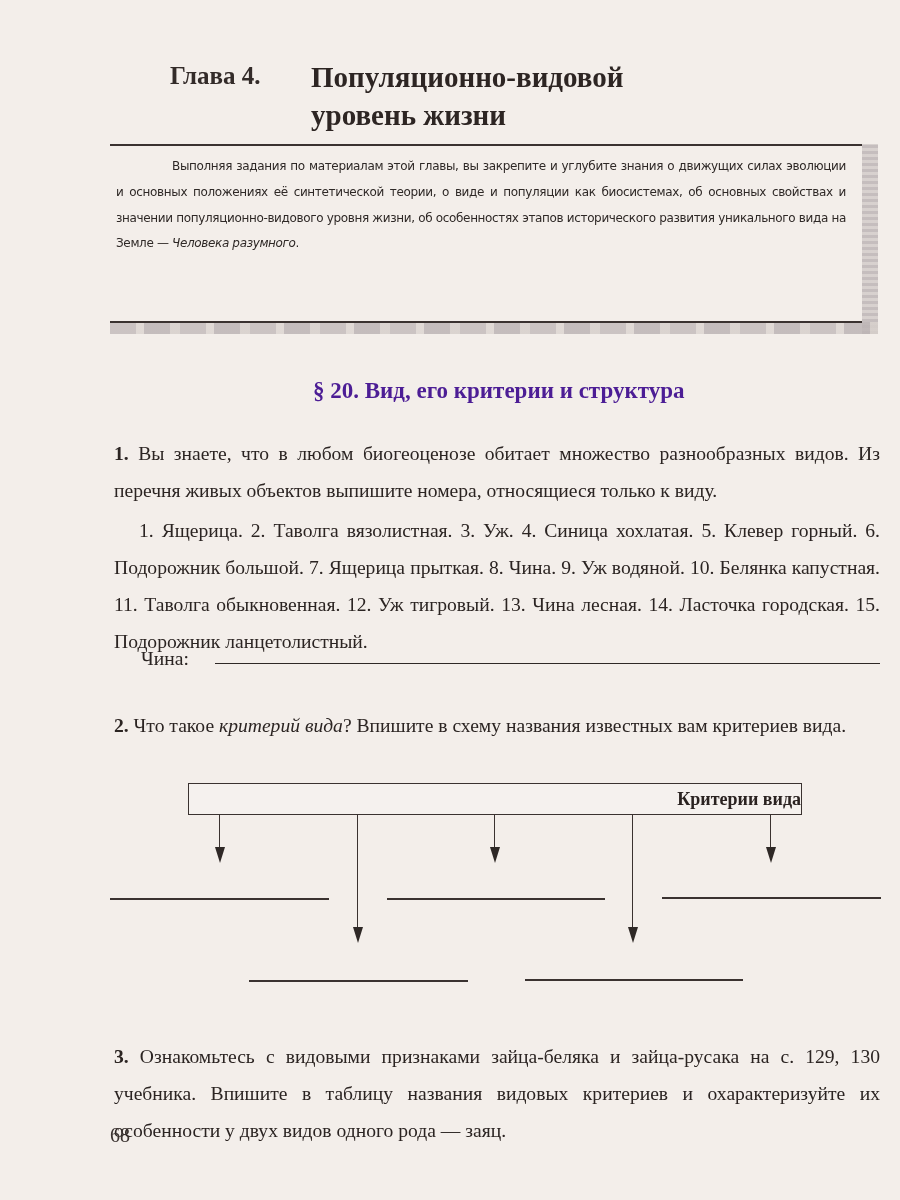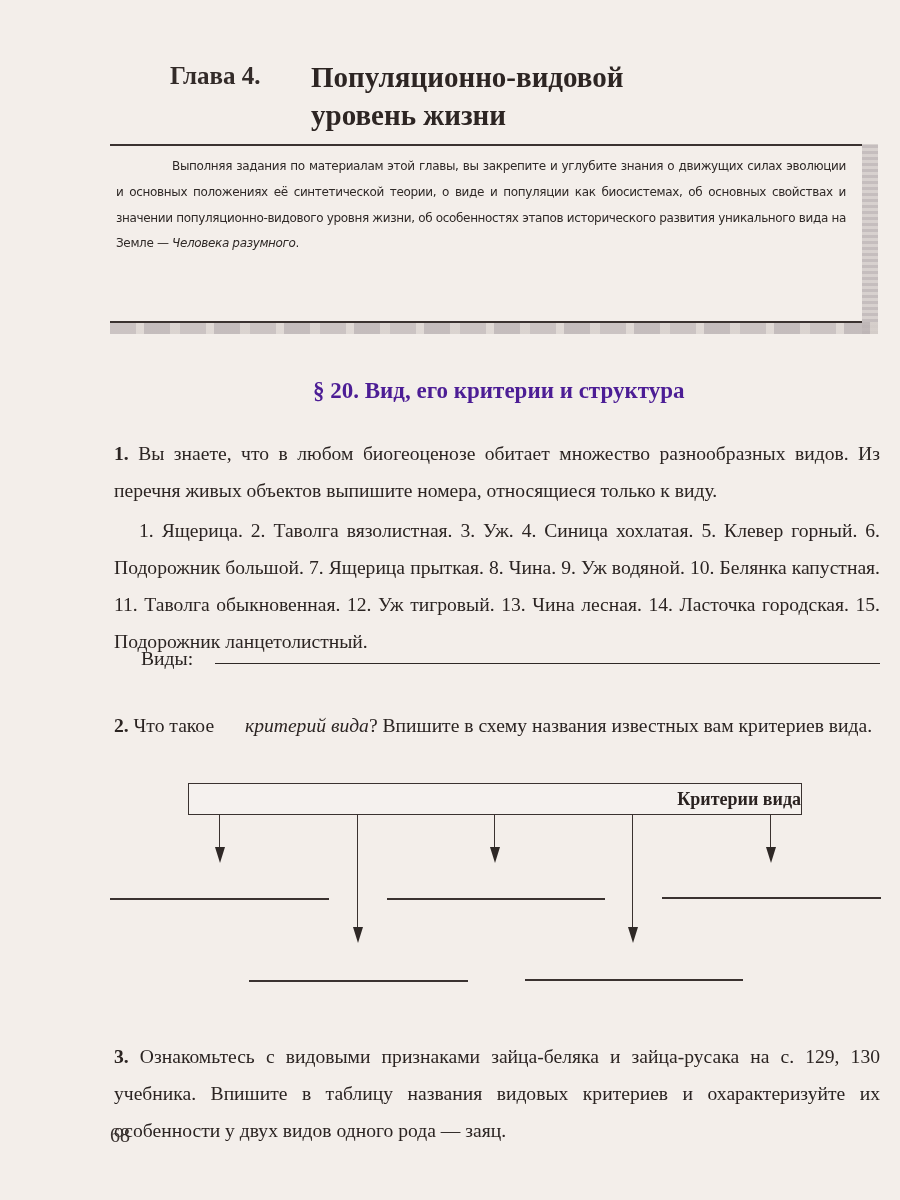--- a/index.html
+++ b/index.html
@@ -49,21 +49,21 @@
     
     .section-heading {
       left: 313px; top: 378px; font-size: 23px; font-weight: bold; color: #4c1d95;
     }
 
     .para {
       left: 114px; width: 766px; font-size: 19.6px; line-height: 37px;
       text-align: justify; color: #2b2422;
     }
     .para b { font-weight: bold; }
-    .para i { font-style: italic; margin-left: 26px; }
+    .para i { font-style: italic; }
 
     .task1 { top: 435px; }
     .task1-list { top: 512px; text-indent: 25px; }
     .answer-label { left: 141px; top: 648px; font-size: 19.6px; }
     .answer-line { left: 215px; top: 663px; width: 665px; height: 1.4px; background: #2e2826; }
 
     .task2 { top: 707px; }
 
     
     .crit-box {
@@ -93,21 +93,21 @@
 <div class="abs intro-shade-right"></div>
 <div class="abs intro-shade-bottom"></div>
 <div class="abs intro-top-rule"></div>
 <div class="abs intro-bottom-rule"></div>
 <div class="abs intro-text"><span>Выполняя задания по материалам этой главы, вы закрепите и углубите знания о движущих силах эволюции и основных положениях её синтетической теории, о виде и популяции как биосистемах, об основных свойствах и значении популяционно-видового уровня жизни, об особенностях этапов исторического развития уникального вида на Земле — </span><em>Человека разумного</em><span>.</span></div>
 
 <div class="abs section-heading">§ 20. Вид, его критерии и структура</div>
 
 <div class="abs para task1"><b>1.</b><span> Вы знаете, что в любом биогеоценозе обитает множество разнообразных видов. Из перечня живых объектов выпишите номера, относящиеся только к виду.</span></div>
 <div class="abs para task1-list">1. Ящерица. 2. Таволга вязолистная. 3. Уж. 4. Синица хохлатая. 5. Клевер горный. 6. Подорожник большой. 7. Ящерица прыткая. 8. Чина. 9. Уж водяной. 10. Белянка капустная. 11. Таволга обыкновенная. 12. Уж тигровый. 13. Чина лесная. 14. Ласточка городская. 15. Подорожник ланцетолистный.</div>
-<div class="abs answer-label">Виды:</div>
+<div class="abs answer-label">Чина:</div>
 <div class="abs answer-line"></div>
 
 <div class="abs para task2"><b>2.</b><span> Что такое </span><i>критерий вида</i><span>? Впишите в схему названия известных вам критериев вида.</span></div>
 
 <div class="abs crit-box">
     <span>Критерии вида</span>
   </div>
 
 <div class="abs arrow-line" style="left:219px; top:815px; height:34px;"></div>
 <div class="abs arrow-head" style="left:215px; top:847px;"></div>

